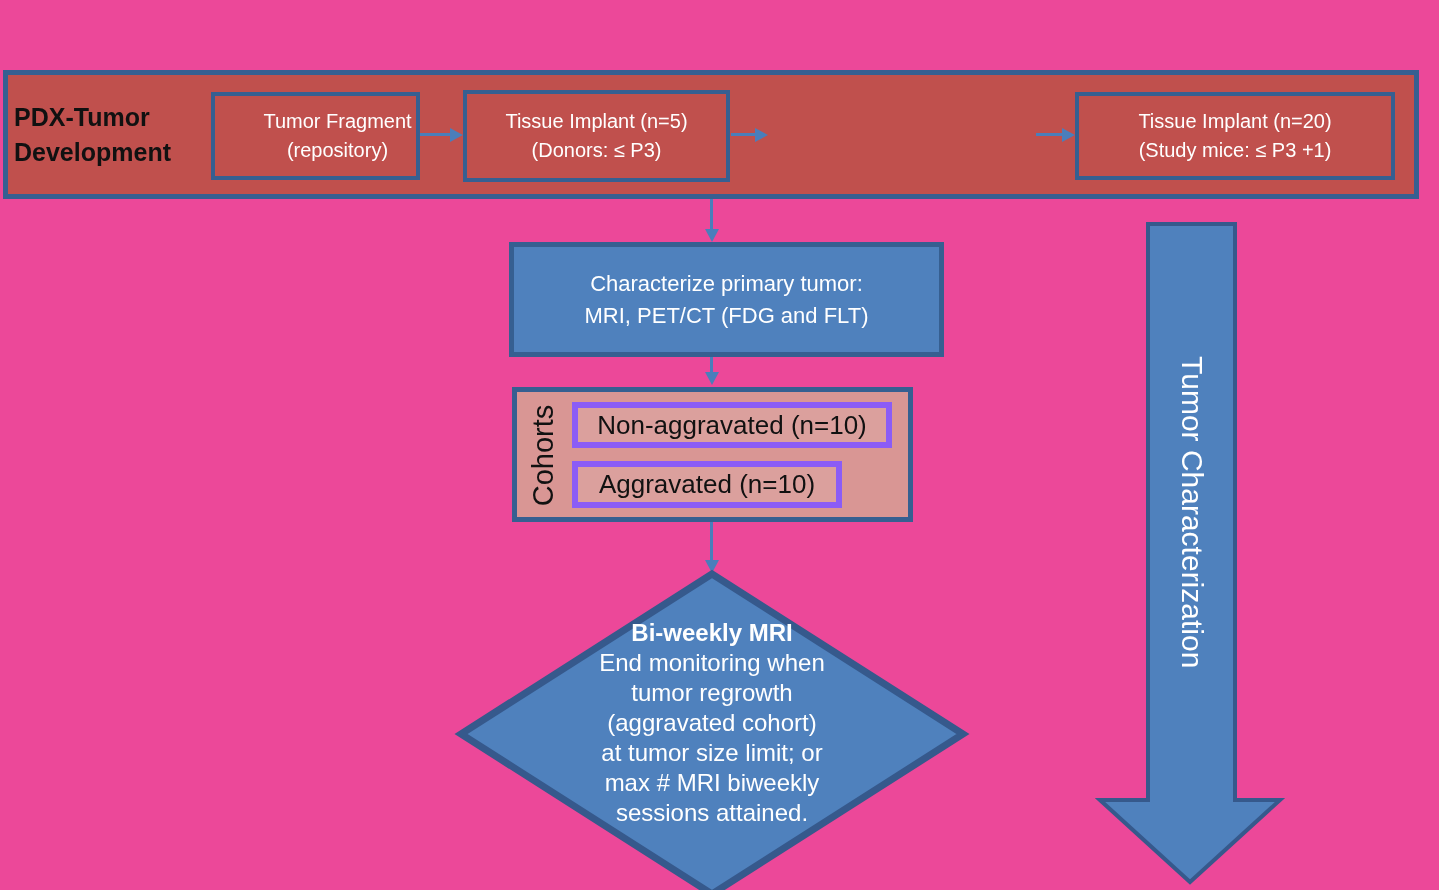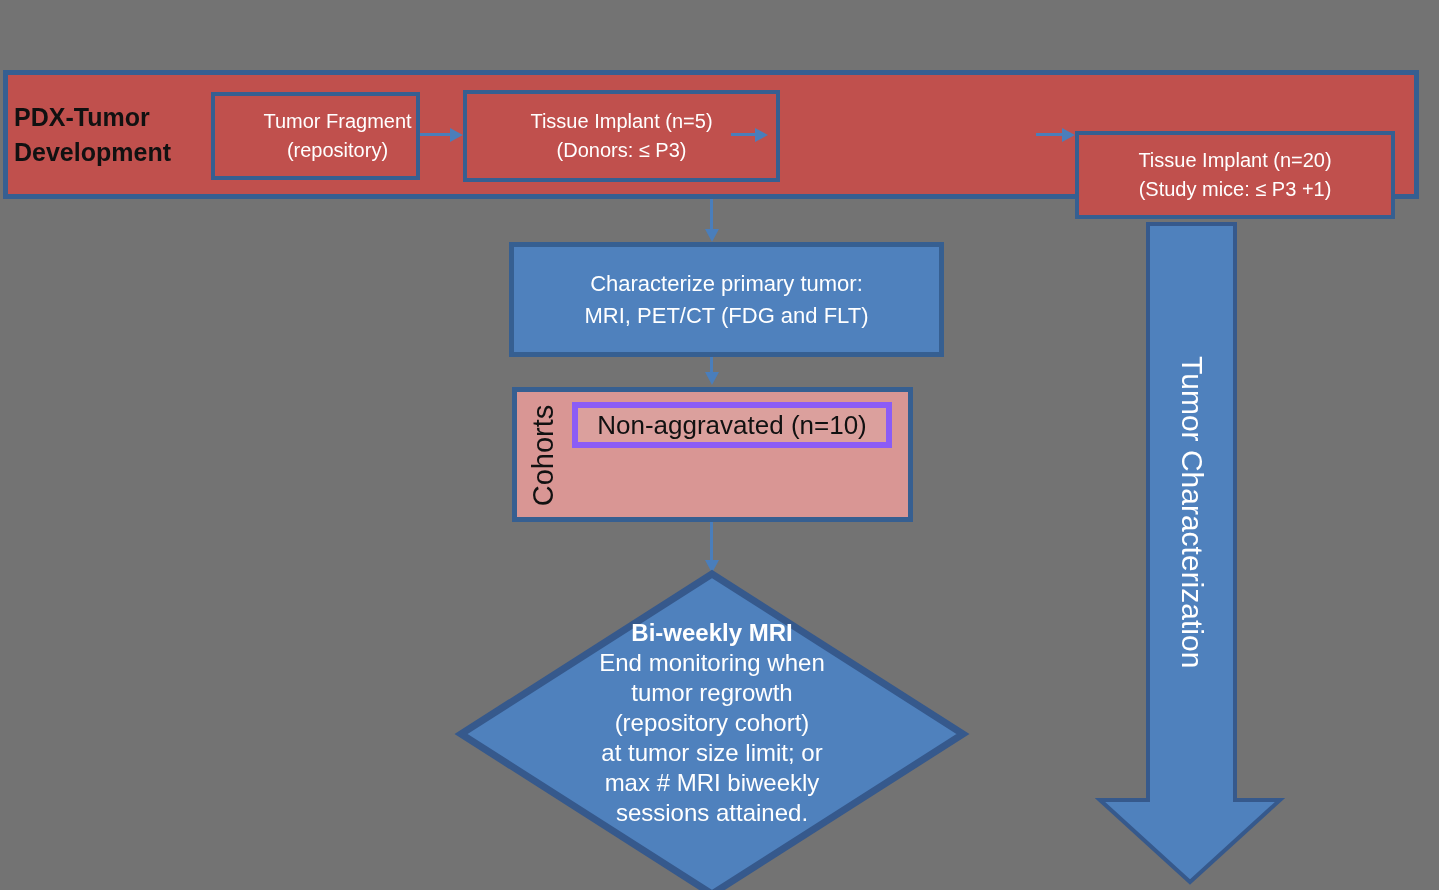--- a/index.html
+++ b/index.html
@@ -1,36 +1,36 @@
 <!DOCTYPE html>
 <html><head>
 <meta charset="utf-8">
 <style>
   html,body { margin:0; padding:0; background:#000; }
   .canvas {
-    position:relative; width:1439px; height:890px; background:#737373;
+    position:relative; width:1439px; height:890px; background:#ec4899;
     font-family:"Liberation Sans", sans-serif; overflow:hidden;
   }
   .abs { position:absolute; box-sizing:border-box; }
   .flexc { display:flex; align-items:center; justify-content:center; text-align:center; }
   .preline { white-space:pre-line; }
 
   
   .banner { left:3px; top:70px; width:1416px; height:129px;
             background:#C0504D; border:5px solid #365F91; }
   .banner-title { left:14px; top:70px; width:196px; height:129px;
                   color:#111111; font-weight:bold; font-size:25px; line-height:35px;
                   display:flex; align-items:center; text-align:left; }
 
   .step { background:#C0504D; border:4px solid #365F91; color:#ffffff;
           font-size:20px; line-height:29px; }
   .step1 { left:211px; top:92px;  width:209px; height:88px;padding-left:44px; }
-  .step2 { left:463px; top:90px;  width:317px; height:92px; }
+  .step2 { left:463px; top:90px;  width:267px; height:92px; }
   .step3 { left:768px; top:88px;  width:262px; height:97px; }
-  .step4 { left:1075px; top:92px; width:320px; height:88px;margin-top:39px; }
+  .step4 { left:1075px; top:92px; width:320px; height:88px; }
 
   
   .harrow { position:absolute; height:3px; background:#4A7EBB; }
   .harrow::after { content:""; position:absolute; left:100%; top:50%;
                    transform:translateY(-50%); width:0; height:0;
                    border-left:13px solid #4A7EBB;
                    border-top:7px solid transparent; border-bottom:7px solid transparent; }
   .varrow { position:absolute; width:3px; background:#4A7EBB; }
   .varrow::after { content:""; position:absolute; top:100%; left:50%;
                    transform:translateX(-50%); width:0; height:0;
@@ -96,31 +96,32 @@
   <div class="abs flexc preline characterize">Characterize primary tumor:
 MRI, PET/CT (FDG and FLT)</div>
 
   <div class="varrow va2"></div>
 
   <div class="abs cohorts"></div>
   <div class="abs cohorts-label">
     <span>Cohorts</span>
   </div>
   <div class="abs flexc cohort-item cohort1">Non-aggravated (n=10)</div>
+  <div class="abs flexc cohort-item cohort2">Aggravated (n=10)</div>
 
   <div class="varrow va3"></div>
 
   <svg class="diamond-svg" width="516" height="332">
     <polygon points="258,7 509,167 258,327 7,167" fill="#4F81BD" stroke="#36598C" stroke-width="7"></polygon>
   </svg>
   <div class="abs decision-text">
     <div class="decision-title">Bi-weekly MRI</div>
     <div class="preline">End monitoring when
 tumor regrowth
-(repository cohort)
+(aggravated cohort)
 at tumor size limit; or
 max # MRI biweekly
 sessions attained.</div>
   </div>
 
   <svg class="bigarrow-svg" width="192" height="668">
     <polygon points="53,4 140,4 140,580 185,580 95,662 5,580 53,580" fill="#4F81BD" stroke="#36598C" stroke-width="4"></polygon>
   </svg>
   <div class="abs flexc side-label-wrap">
     <span>Tumor Characterization</span>

